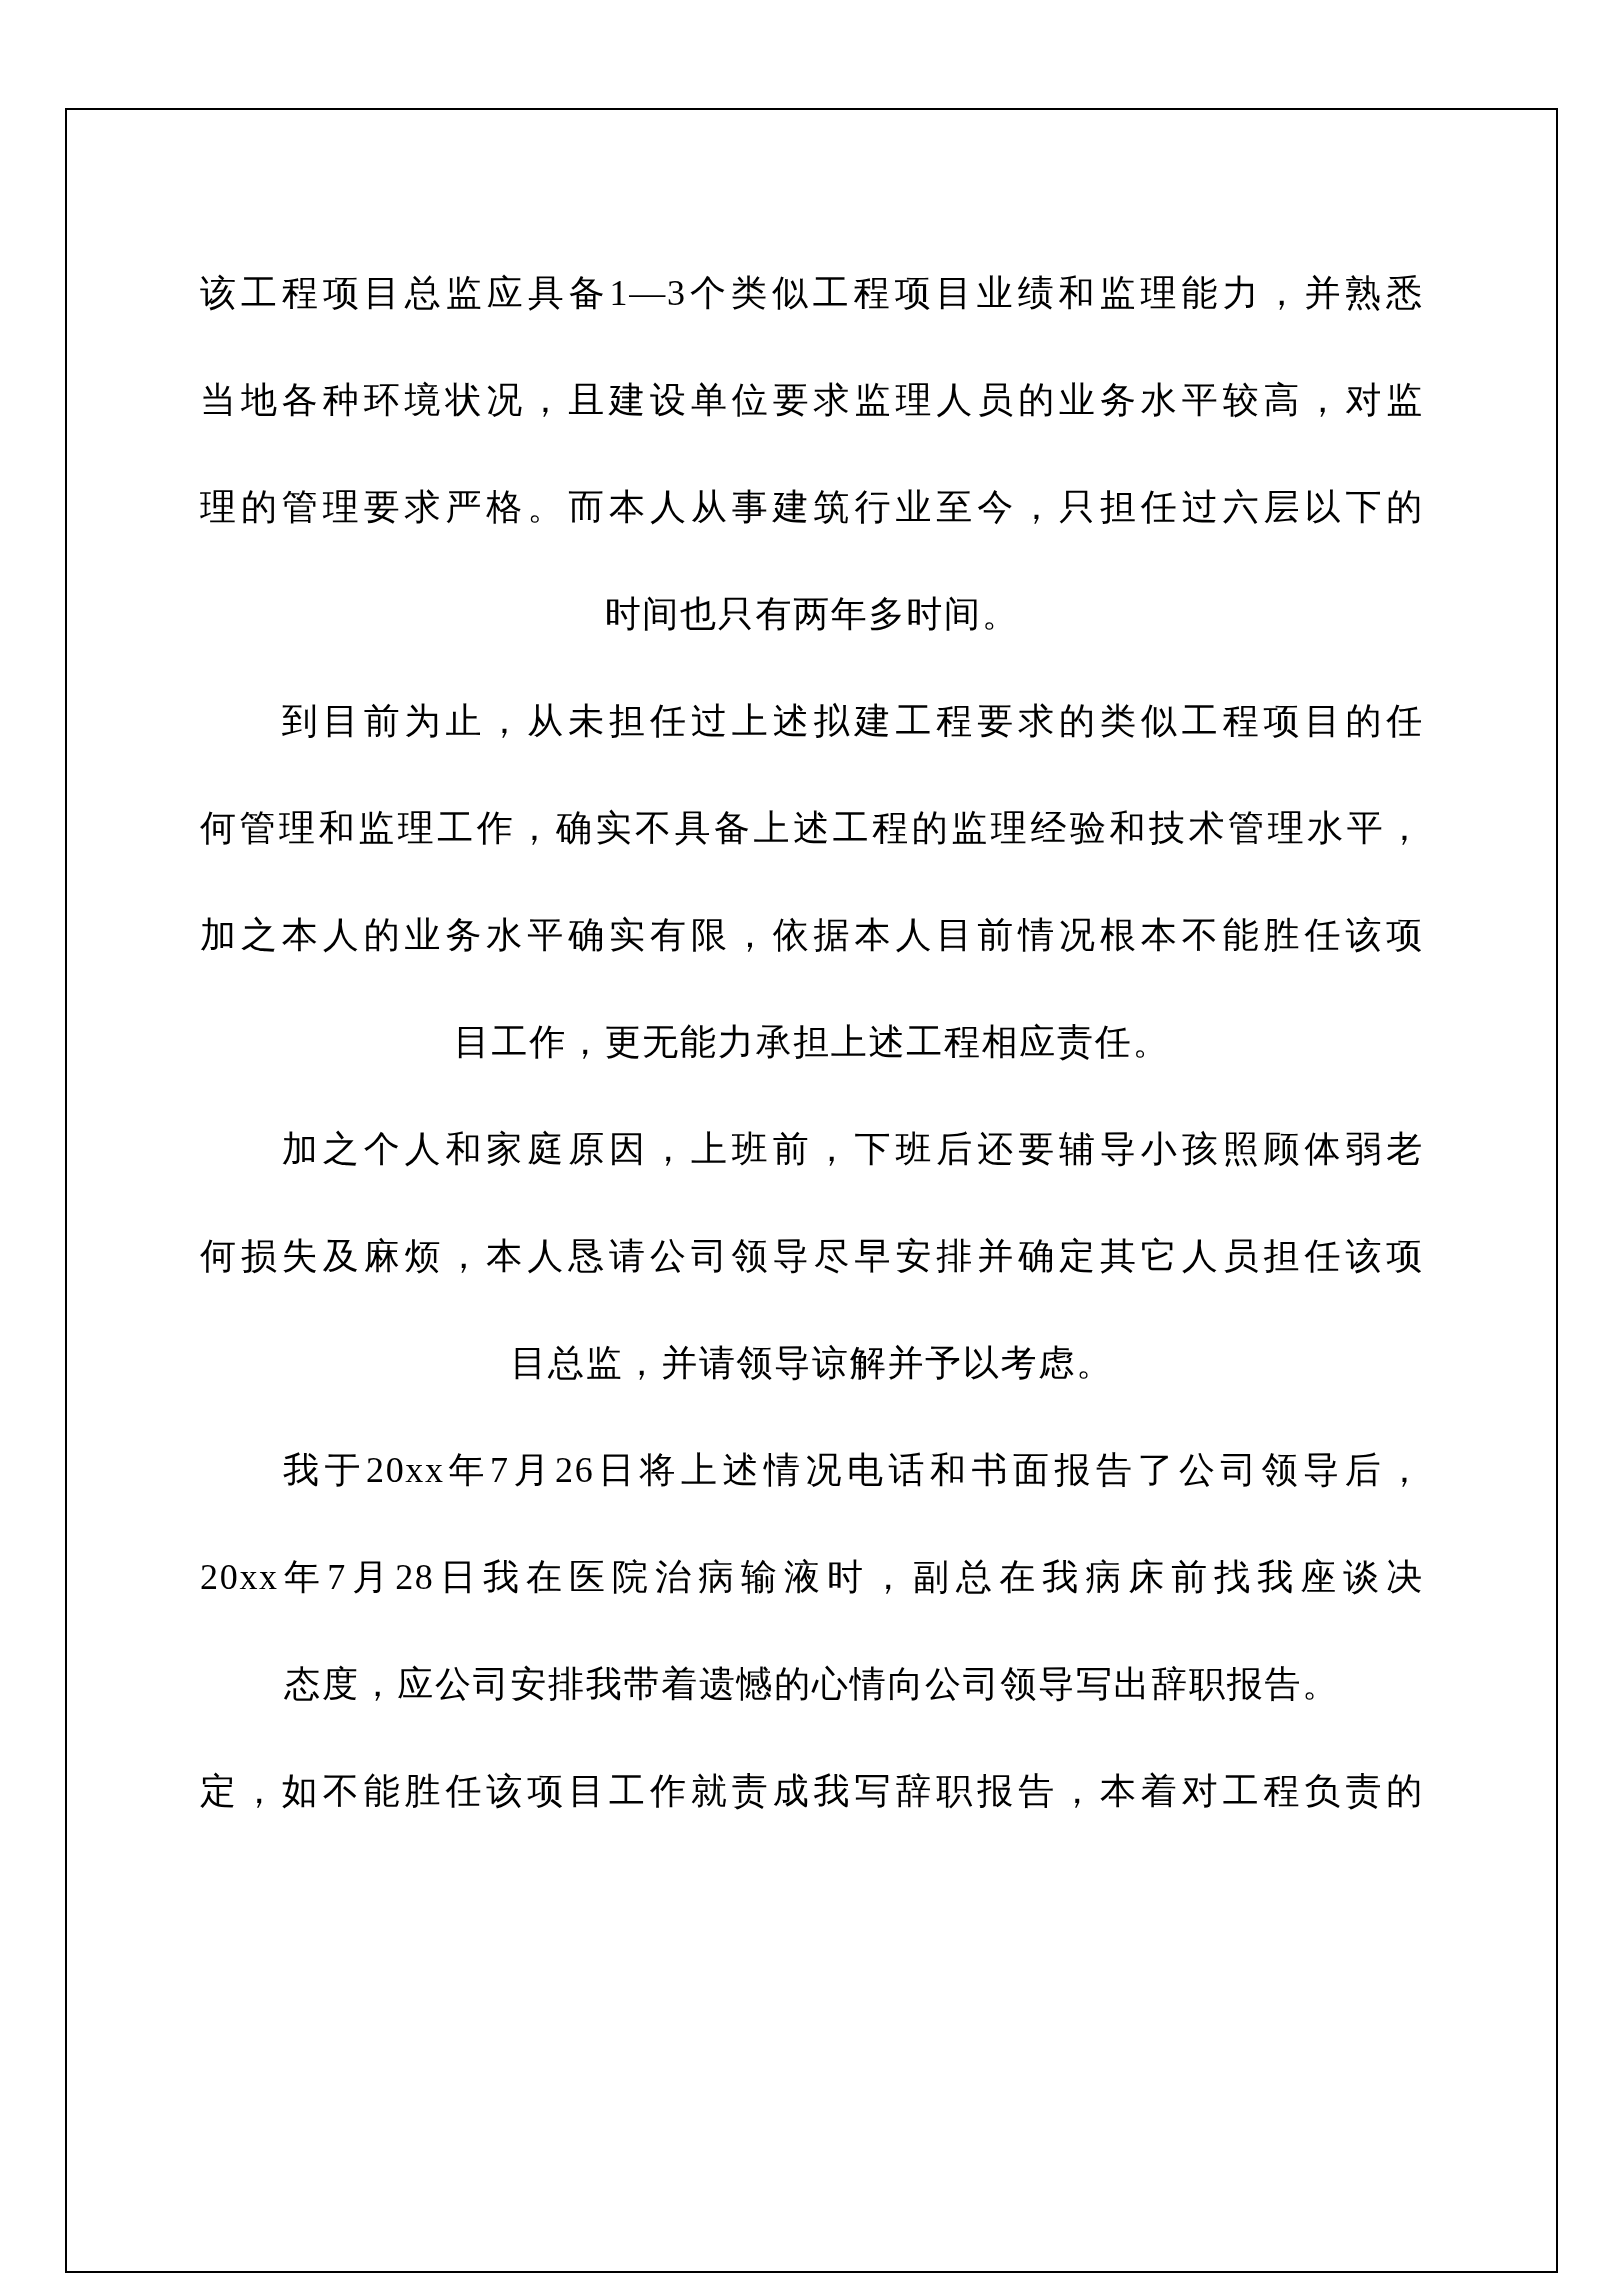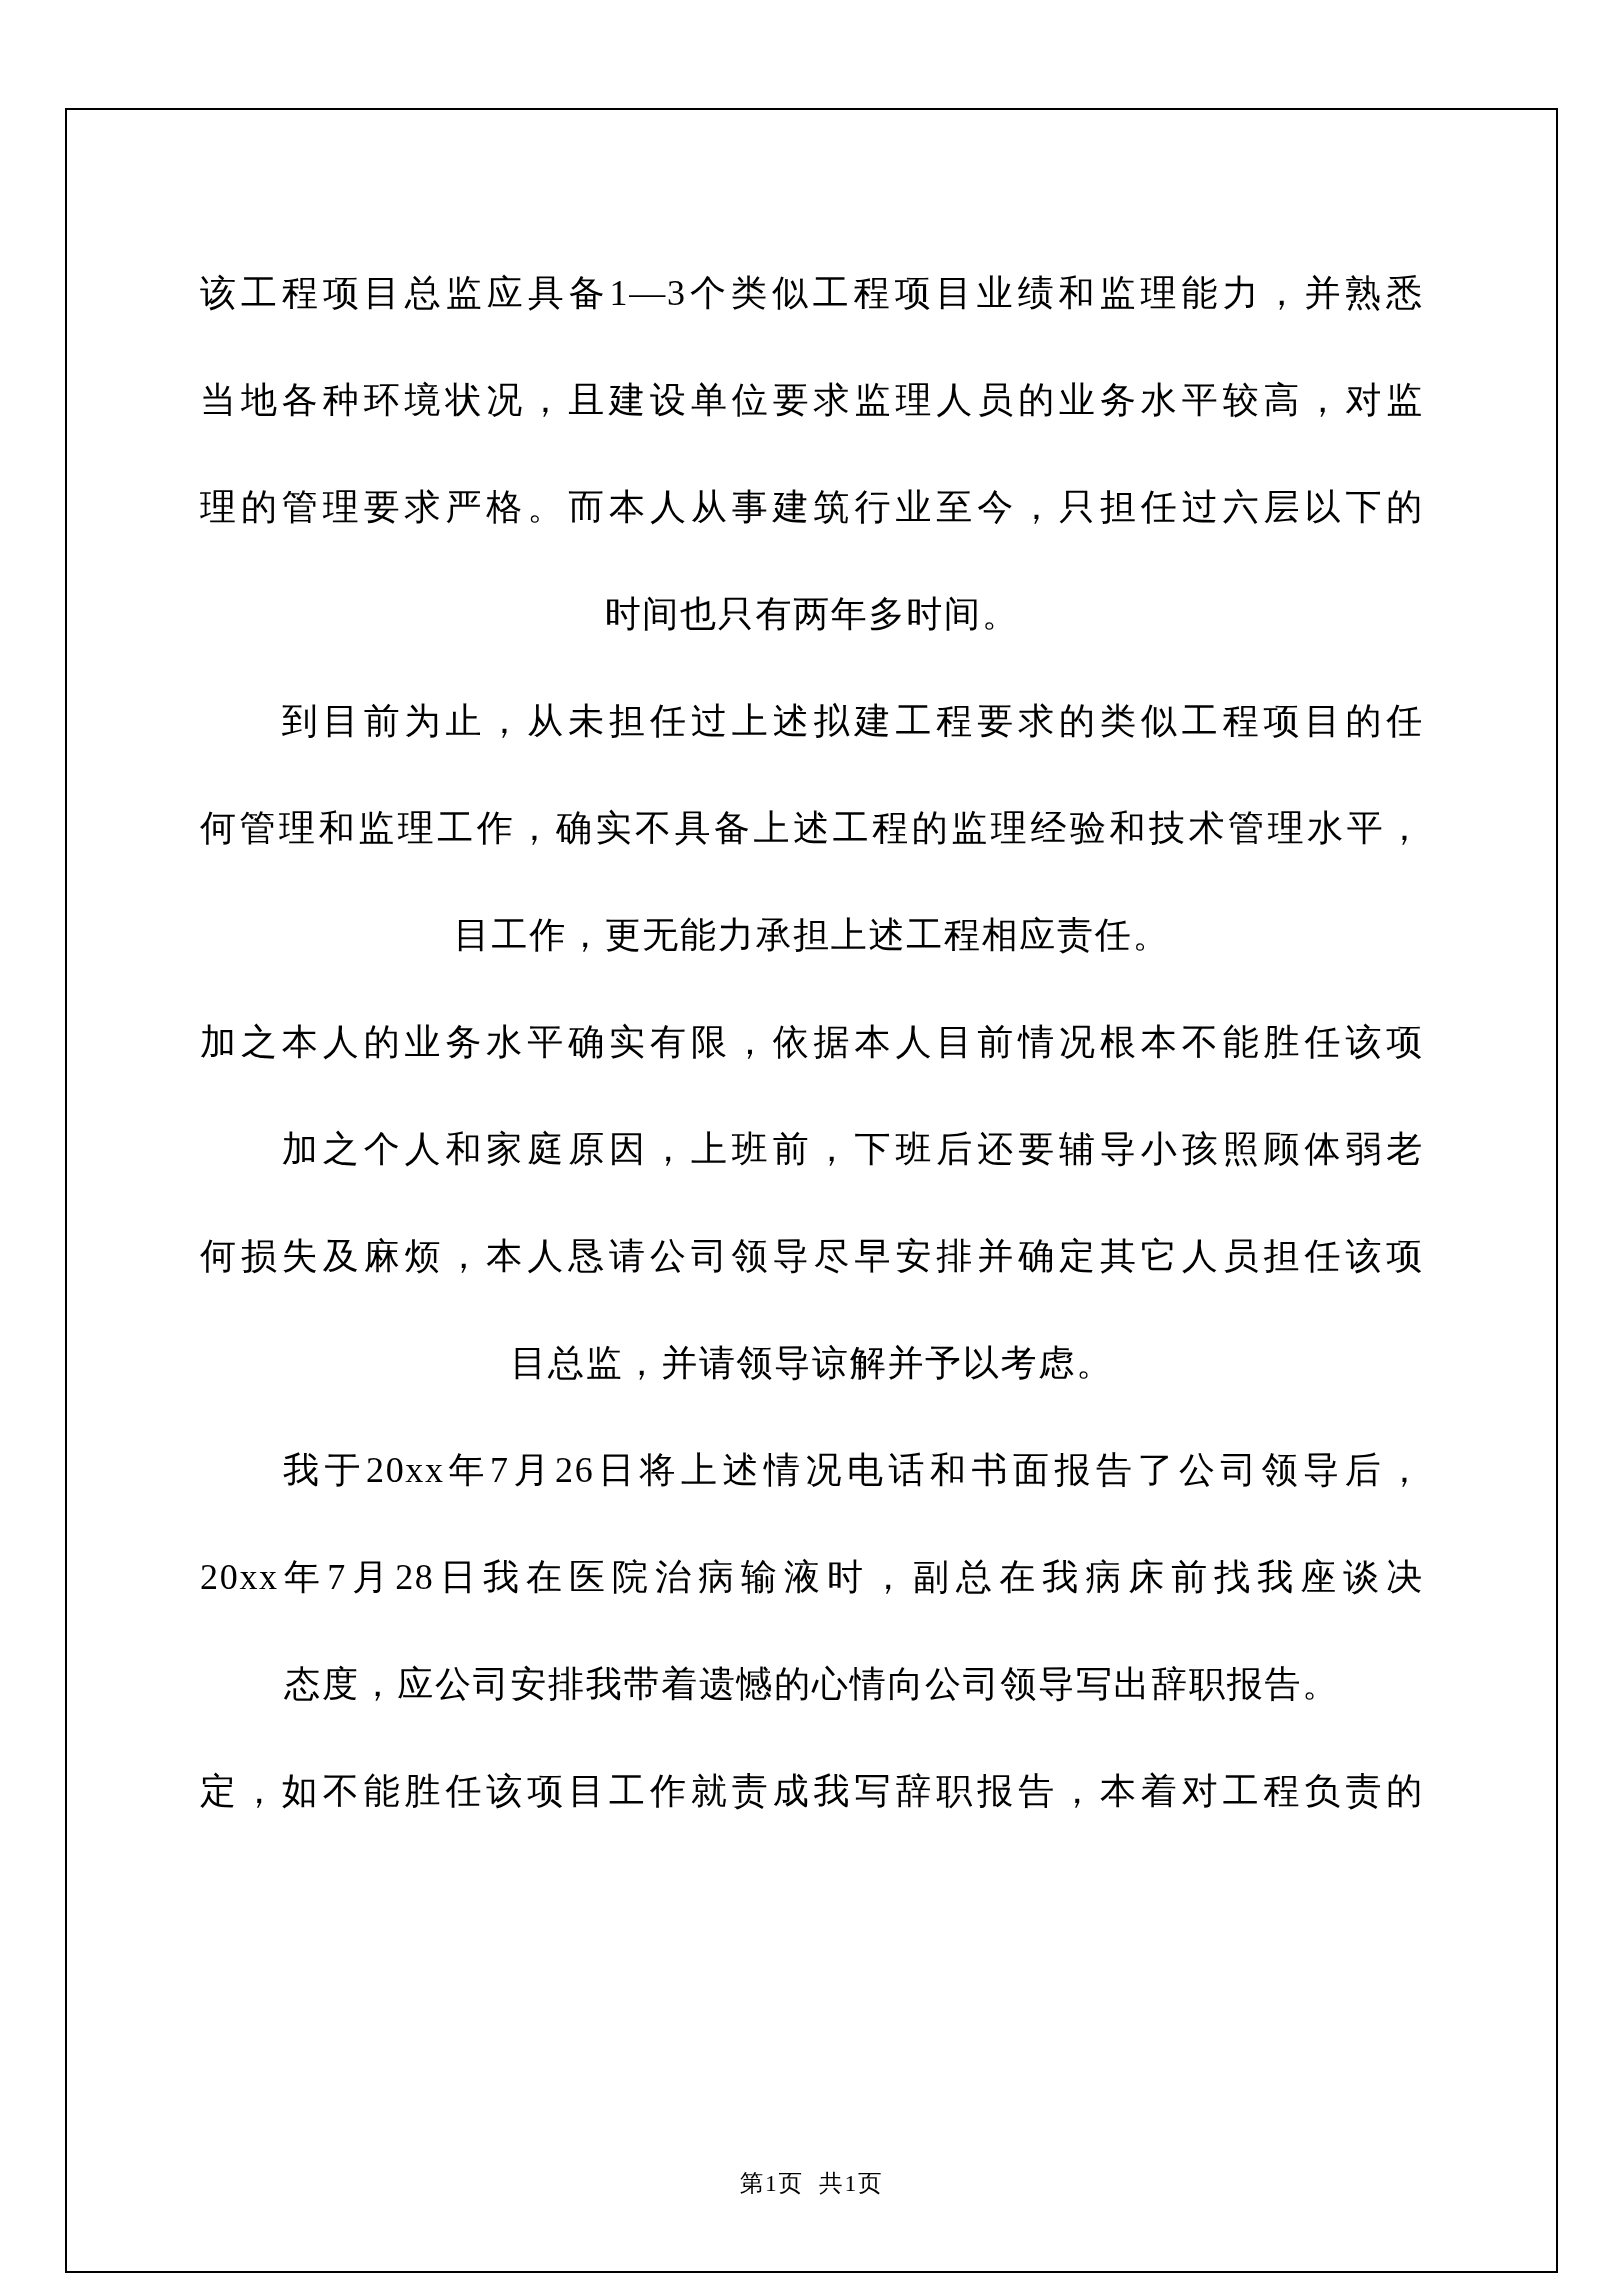--- a/index.html
+++ b/index.html
@@ -61,26 +61,25 @@
 <div class="page">
   <div class="frame"></div>
 
   <div class="doc-body">
     <div class="ln just">该工程项目总监应具备1—3个类似工程项目业绩和监理能力，并熟悉</div>
     <div class="ln just">当地各种环境状况，且建设单位要求监理人员的业务水平较高，对监</div>
     <div class="ln just">理的管理要求严格。而本人从事建筑行业至今，只担任过六层以下的</div>
     <div class="ln">时间也只有两年多时间。</div>
     <div class="ln just">　　到目前为止，从未担任过上述拟建工程要求的类似工程项目的任</div>
     <div class="ln just">何管理和监理工作，确实不具备上述工程的监理经验和技术管理水平，</div>
+    <div class="ln just">加之本人的业务水平确实有限，依据本人目前情况根本不能胜任该项</div>
     <div class="ln">目工作，更无能力承担上述工程相应责任。</div>
-    <div class="ln just">加之本人的业务水平确实有限，依据本人目前情况根本不能胜任该项</div>
     <div class="ln just">　　加之个人和家庭原因，上班前，下班后还要辅导小孩照顾体弱老</div>
     <div class="ln just">何损失及麻烦，本人恳请公司领导尽早安排并确定其它人员担任该项</div>
     <div class="ln">目总监，并请领导谅解并予以考虑。</div>
     <div class="ln just">　　我于20xx年7月26日将上述情况电话和书面报告了公司领导后，</div>
     <div class="ln just">20xx年7月28日我在医院治病输液时，副总在我病床前找我座谈决</div>
     <div class="ln">态度，应公司安排我带着遗憾的心情向公司领导写出辞职报告。</div>
     <div class="ln just">定，如不能胜任该项目工作就责成我写辞职报告，本着对工程负责的</div>
   </div>
 
-  <div class="footer">第1页  共1页</div>
 </div>
 
 
 </body></html>

